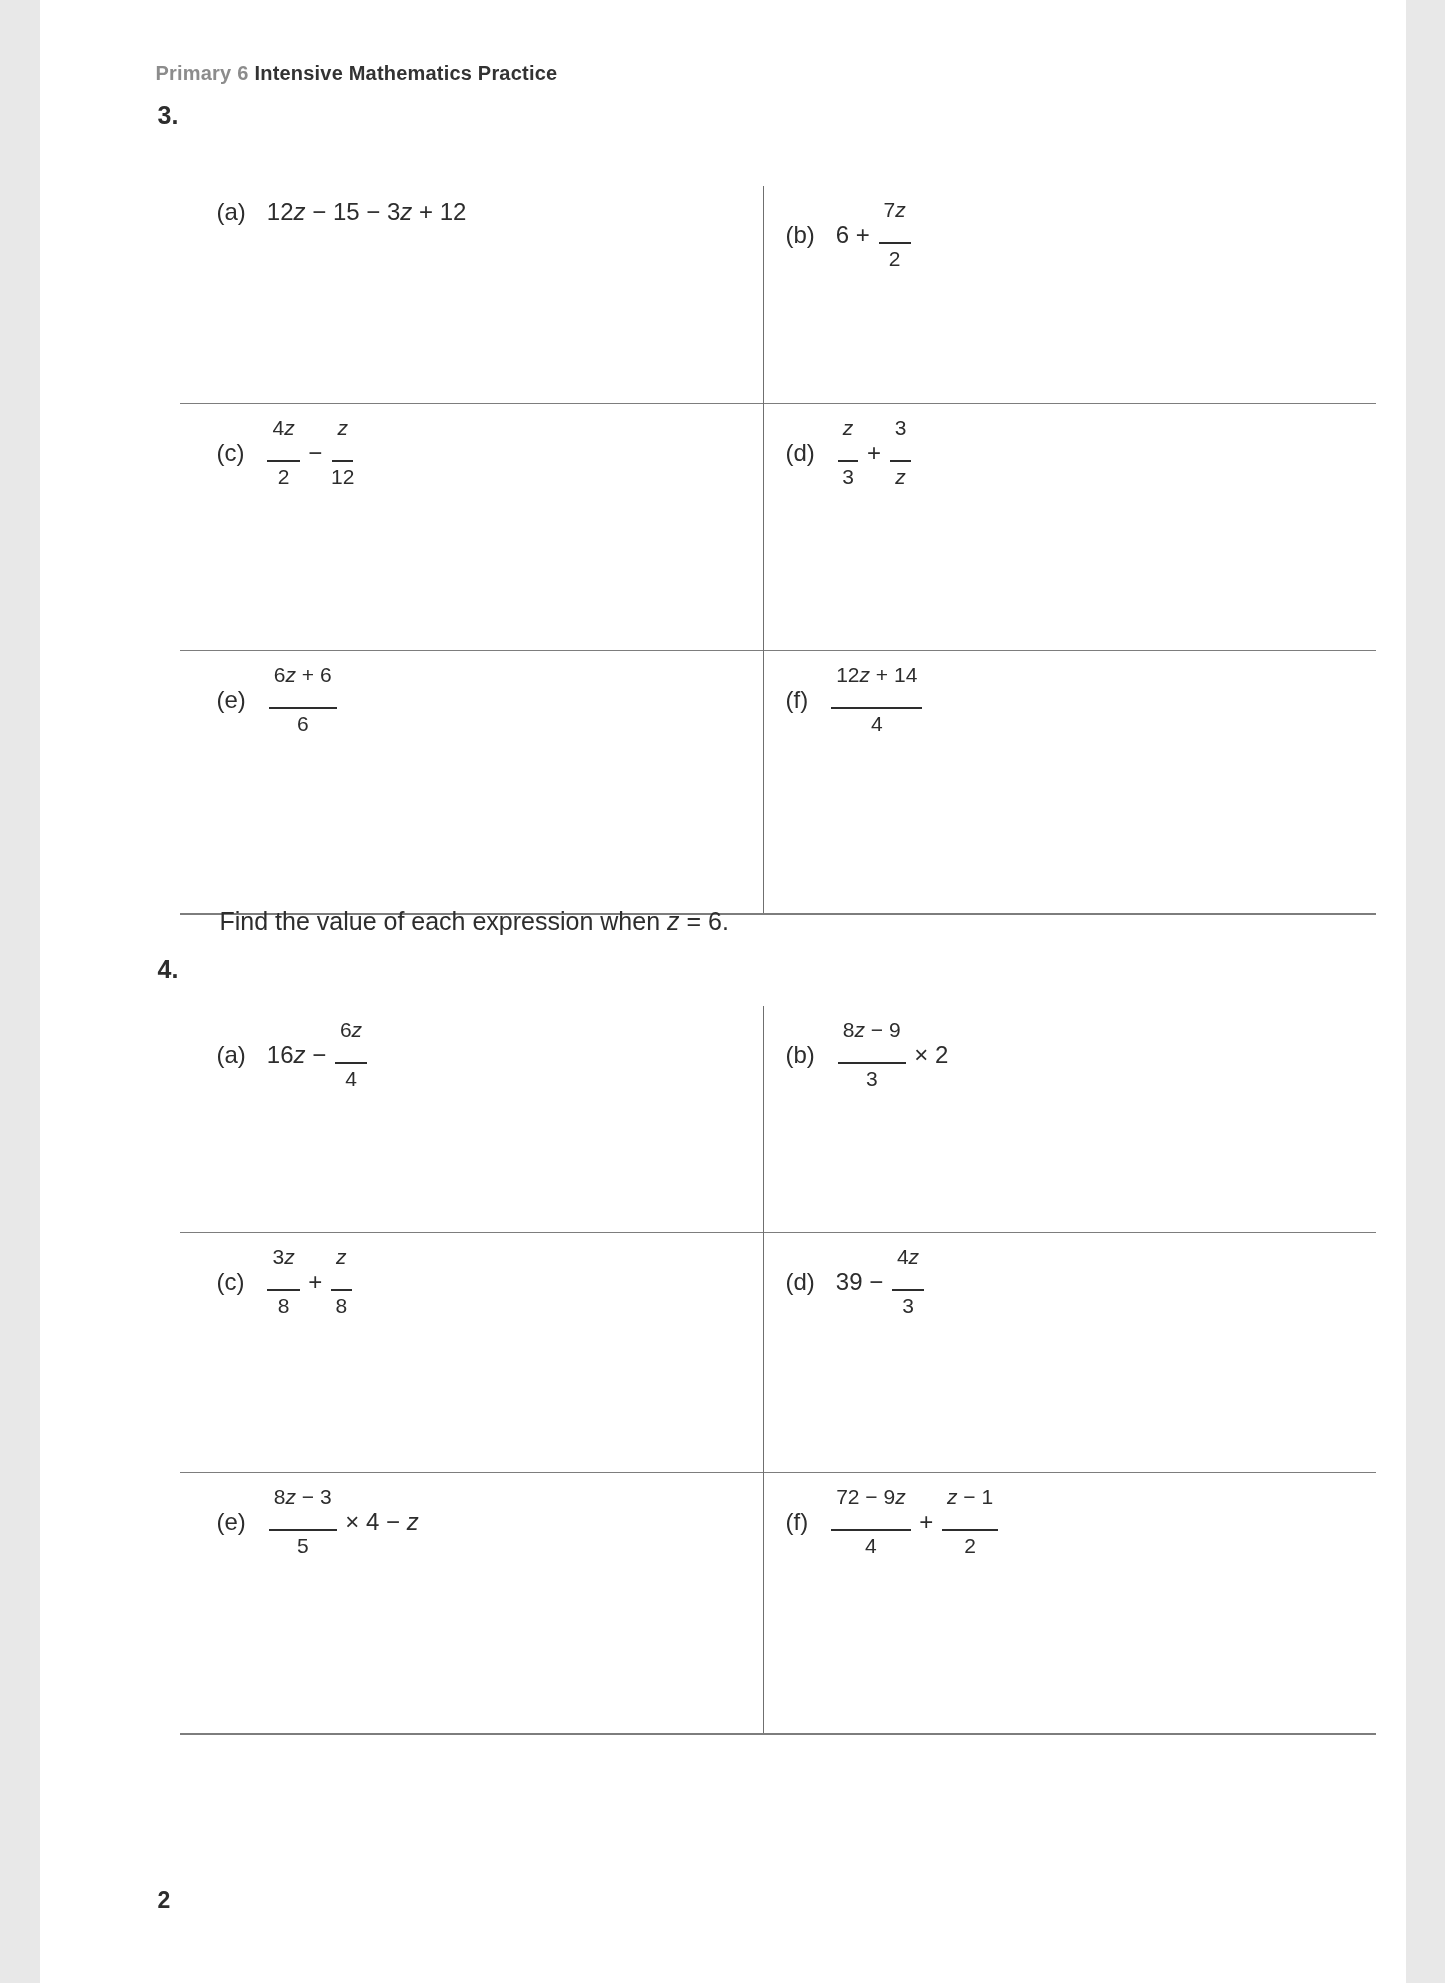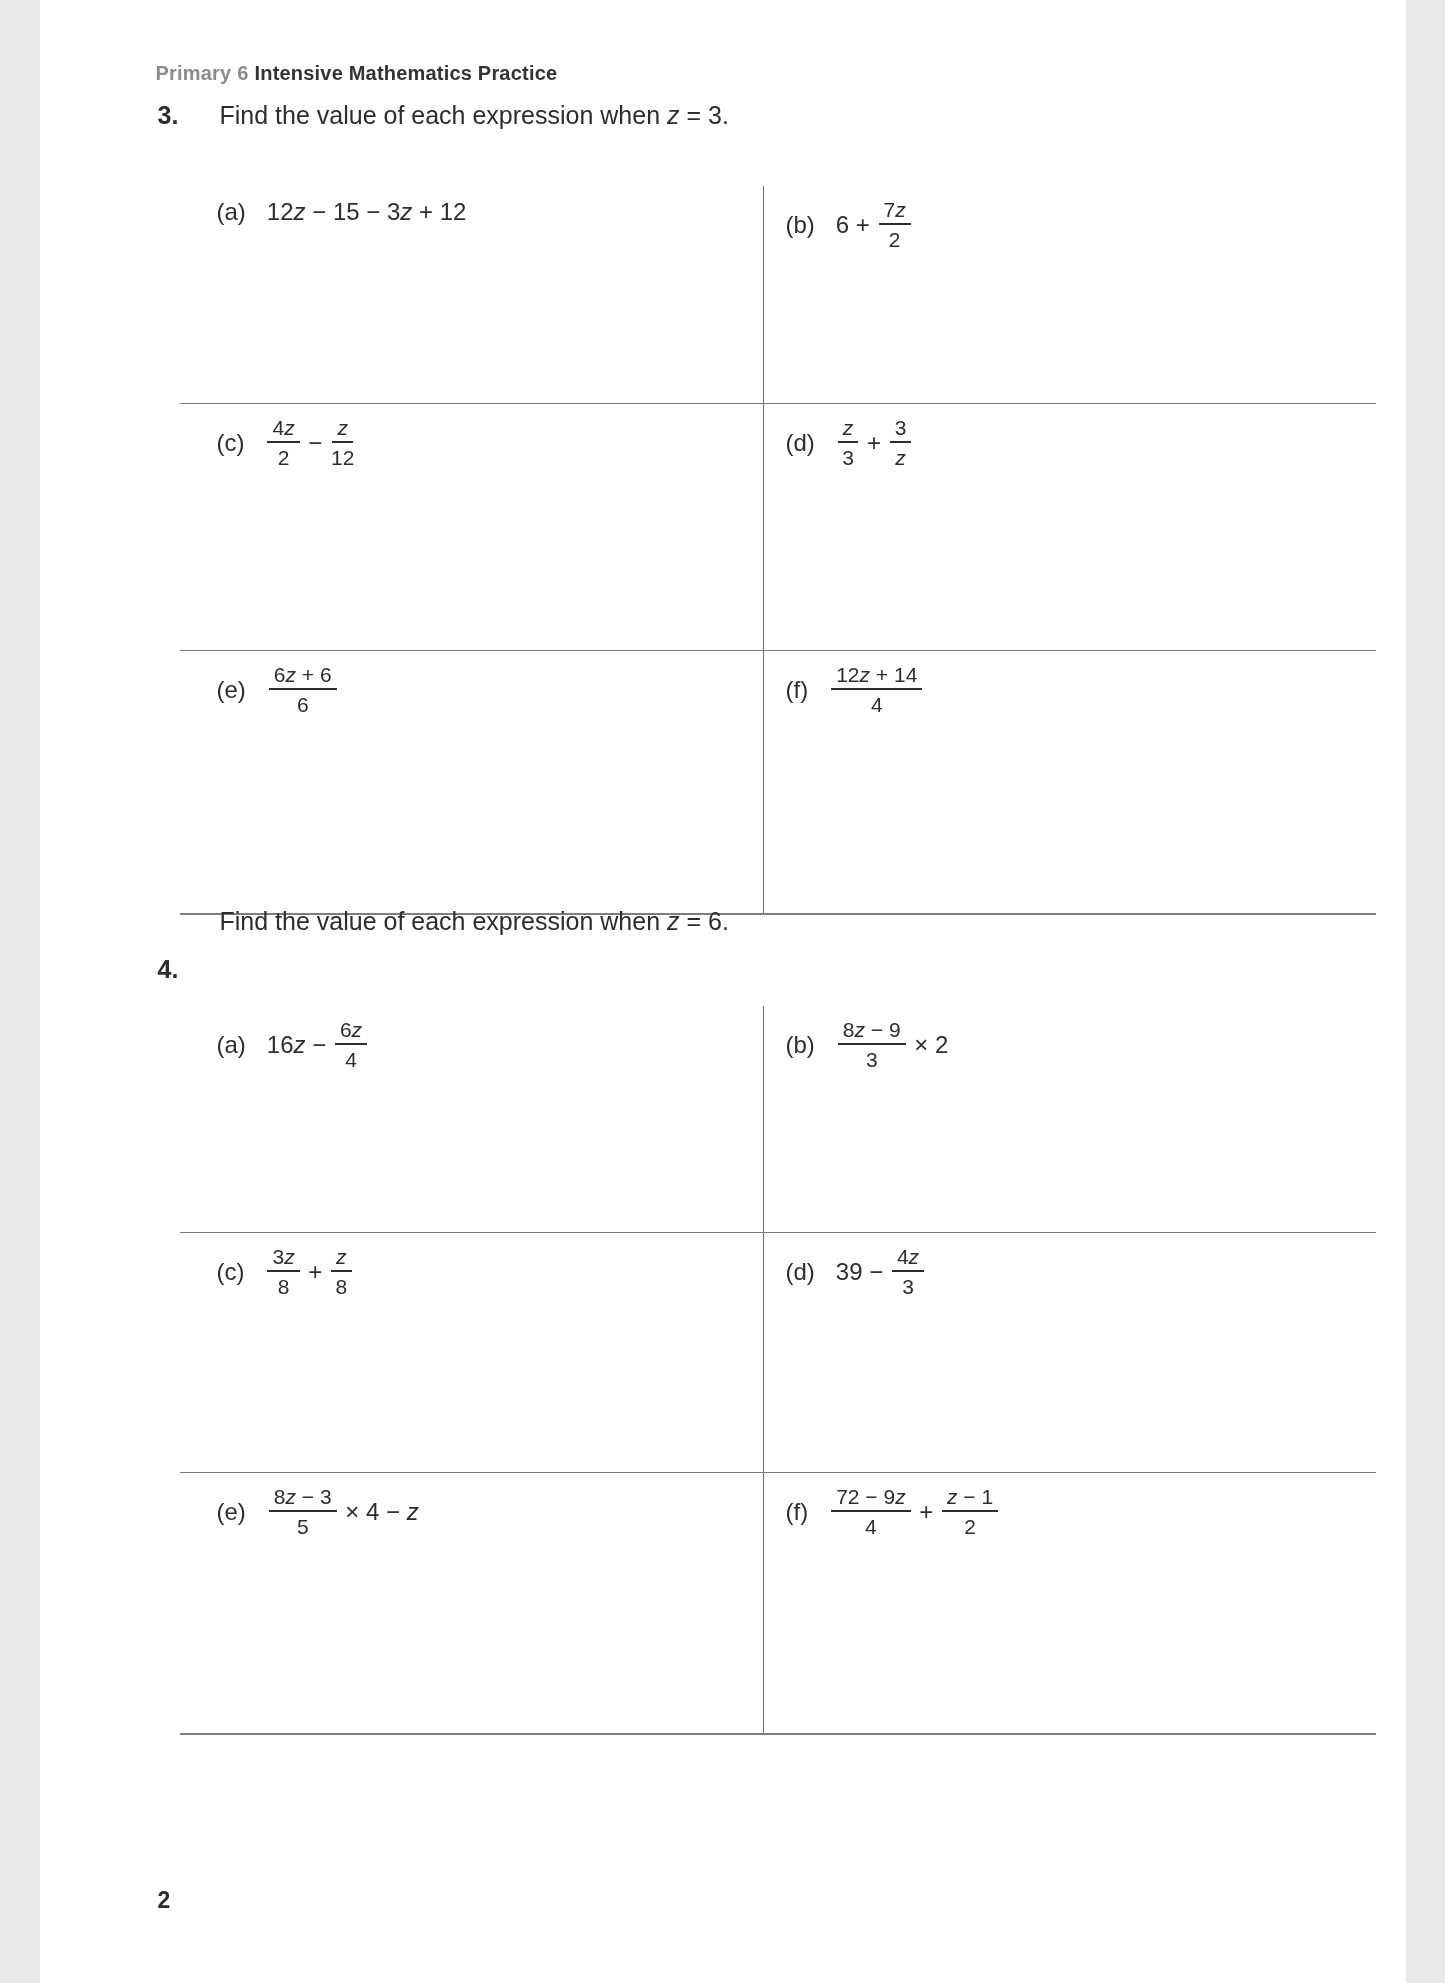--- a/index.html
+++ b/index.html
@@ -27,36 +27,35 @@
   .cell{box-sizing:border-box;}
   .cell.left{width:583px;padding:12px 0 0 37px;}
   .cell.right{flex:1;padding:12px 0 0 23px;}
 
   .expr{display:flex;align-items:center;gap:21px;font-size:24px;}
   .expr .label{flex:0 0 auto;}
   .math{display:inline-flex;align-items:center;}
   .math .txt{white-space:pre;}
   .math i, .q-prompt i{font-style:italic;}
   .frac{display:inline-flex;flex-direction:column;align-items:center;margin:0 2px;}
-  .frac .num{display:block;padding:0 5px 1px;border-bottom:2px solid #2d2d2d;font-size:21px;line-height:1.15;white-space:pre;}
+  .frac .num{display:block;padding:0 5px 20px;border-bottom:2px solid #2d2d2d;font-size:21px;line-height:1.15;white-space:pre;}
   .frac .den{display:block;padding-top:3px;font-size:21px;line-height:1.15;white-space:pre;}
 
   .page-number{position:absolute;left:118px;top:1887px;font-size:23px;font-weight:bold;}
 </style>
 </head>
 <body>
 
 <div id="page">
 
   <div class="header">
     <span class="series">Primary 6</span><span class="title">Intensive Mathematics Practice</span>
   </div>
 
   <div class="q-number" style="left:118px;top:101px;">3.</div>
-  <div class="q-prompt" style="left:180px;top:101px;"><span class="txt">Find the value of each expression when <i>z</i> = 3.</span></div>
 
   <div class="grid" style="top:186px;height:729px;">
     <div class="vline"></div>
     <div class="row" style="height:217px;">
       <div class="cell left">
         <div class="expr">
           <span class="label">(a)</span>
           <span class="math">
               <span class="txt">12<i>z</i> − 15 − 3<i>z</i> + 12</span>
             </span>

